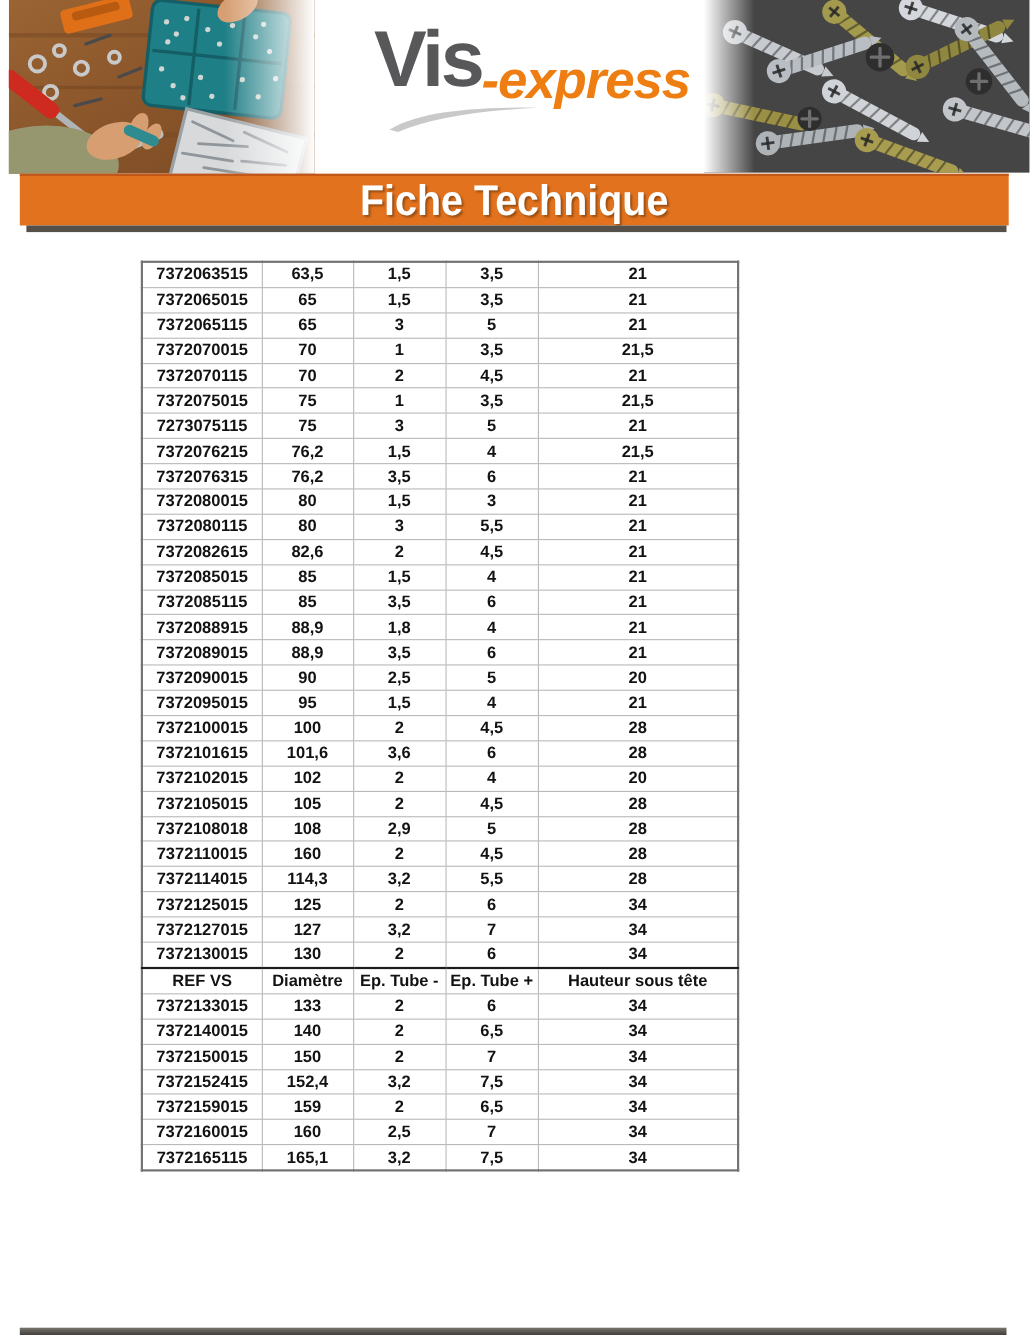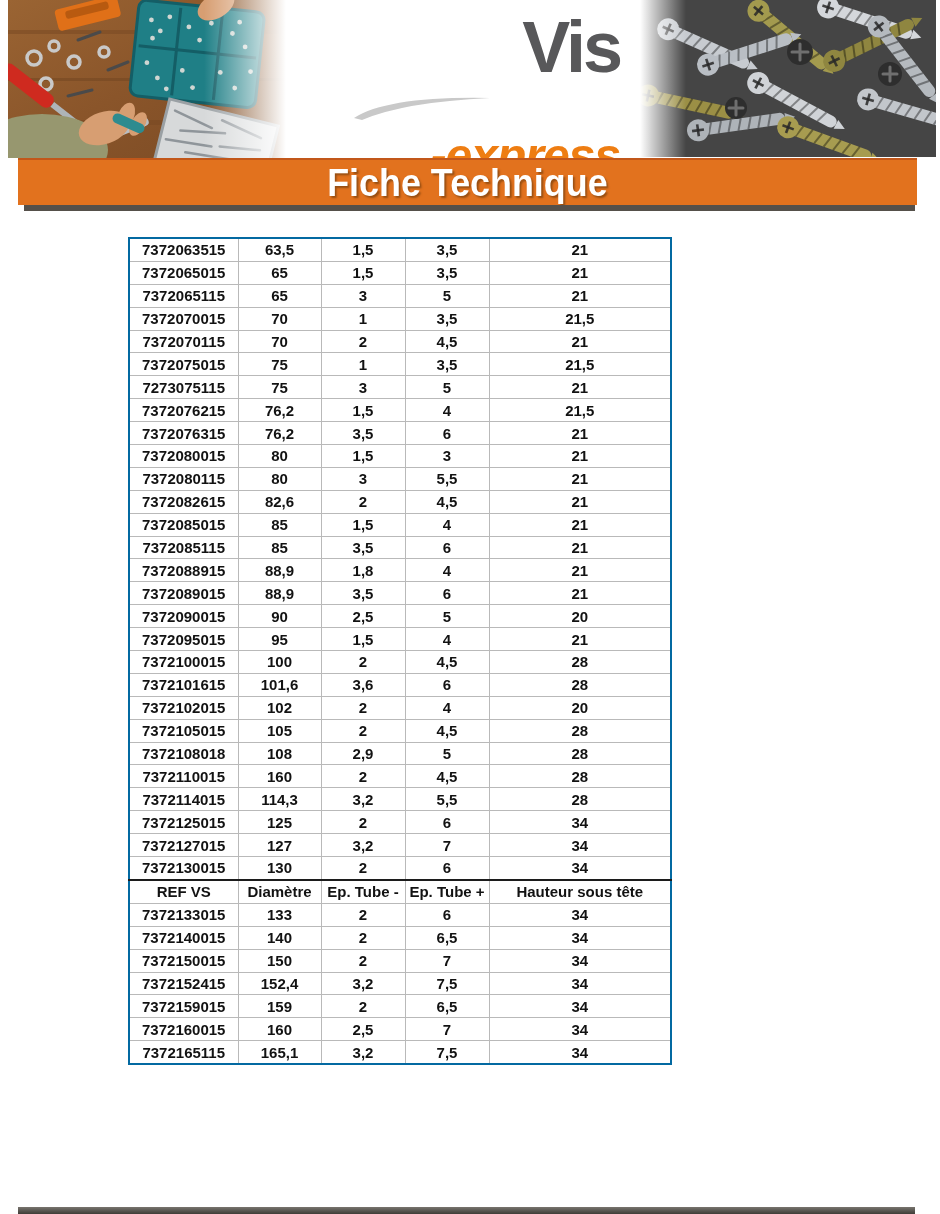--- a/index.html
+++ b/index.html
@@ -6,39 +6,39 @@
   .page{
     position:relative;width:940px;height:1214px;background:#ffffff;
     font-family:"Liberation Sans", sans-serif;overflow:hidden;
   }
   
   .photo-left{position:absolute;left:8px;top:0;width:278px;height:158px;}
   .photo-right{position:absolute;left:640px;top:0;width:296px;height:157px;}
   .photo-left svg,.photo-right svg{display:block;width:100%;height:100%;}
   
   .logo-wrap{position:absolute;left:340px;top:6px;width:280px;height:130px;}
-  .logo-line{display:flex;align-items:flex-end;white-space:nowrap;flex-direction:column;}
+  .logo-line{display:flex;align-items:center;white-space:nowrap;}
   .logo-vis{font-size:72px;font-weight:bold;letter-spacing:-3px;color:var(--logo-gray,#58585a);}
   .logo-express{font-size:48px;font-weight:bold;font-style:italic;letter-spacing:-1px;color:var(--logo-orange,#ee7d12);margin-top:40px;}
   .swoosh{position:absolute;left:12px;top:88px;width:140px;height:26px;}
   
   .banner{
     position:absolute;left:18px;top:158px;width:899px;height:45px;
     background:var(--orange,#e2721e);border-top:2px solid #c2571a;
     display:flex;align-items:center;justify-content:center;
   }
   .banner-title{
     color:#ffffff;font-weight:bold;font-size:39px;line-height:1;
     transform:scaleX(0.92);letter-spacing:0px;
     text-shadow:2px 2px 2px rgba(90,50,10,0.55);
   }
   .banner-shadow{position:absolute;left:24px;top:205px;width:891px;height:6px;background:#55504a;}
   
   .table-wrap{position:absolute;left:128px;top:237px;}
-  table.spec{border-collapse:collapse;border:2px solid #0369a1;table-layout:fixed;}
+  table.spec{border-collapse:collapse;border:2px solid #737373;table-layout:fixed;}
   table.spec td{
     border:1px solid #b9b9b9;height:21.9px;padding:0;
     font-size:15px;font-weight:bold;color:#121212;text-align:center;line-height:1;
     overflow:hidden;white-space:nowrap;
   }
   table.spec tr.hdr td{border-top:2px solid #1c1c1c;font-size:15px;}
   
   .bottom-bar{position:absolute;left:18px;top:1207px;width:897px;height:7px;
     background:linear-gradient(#78746e,#3f3c37);}
 </style>

